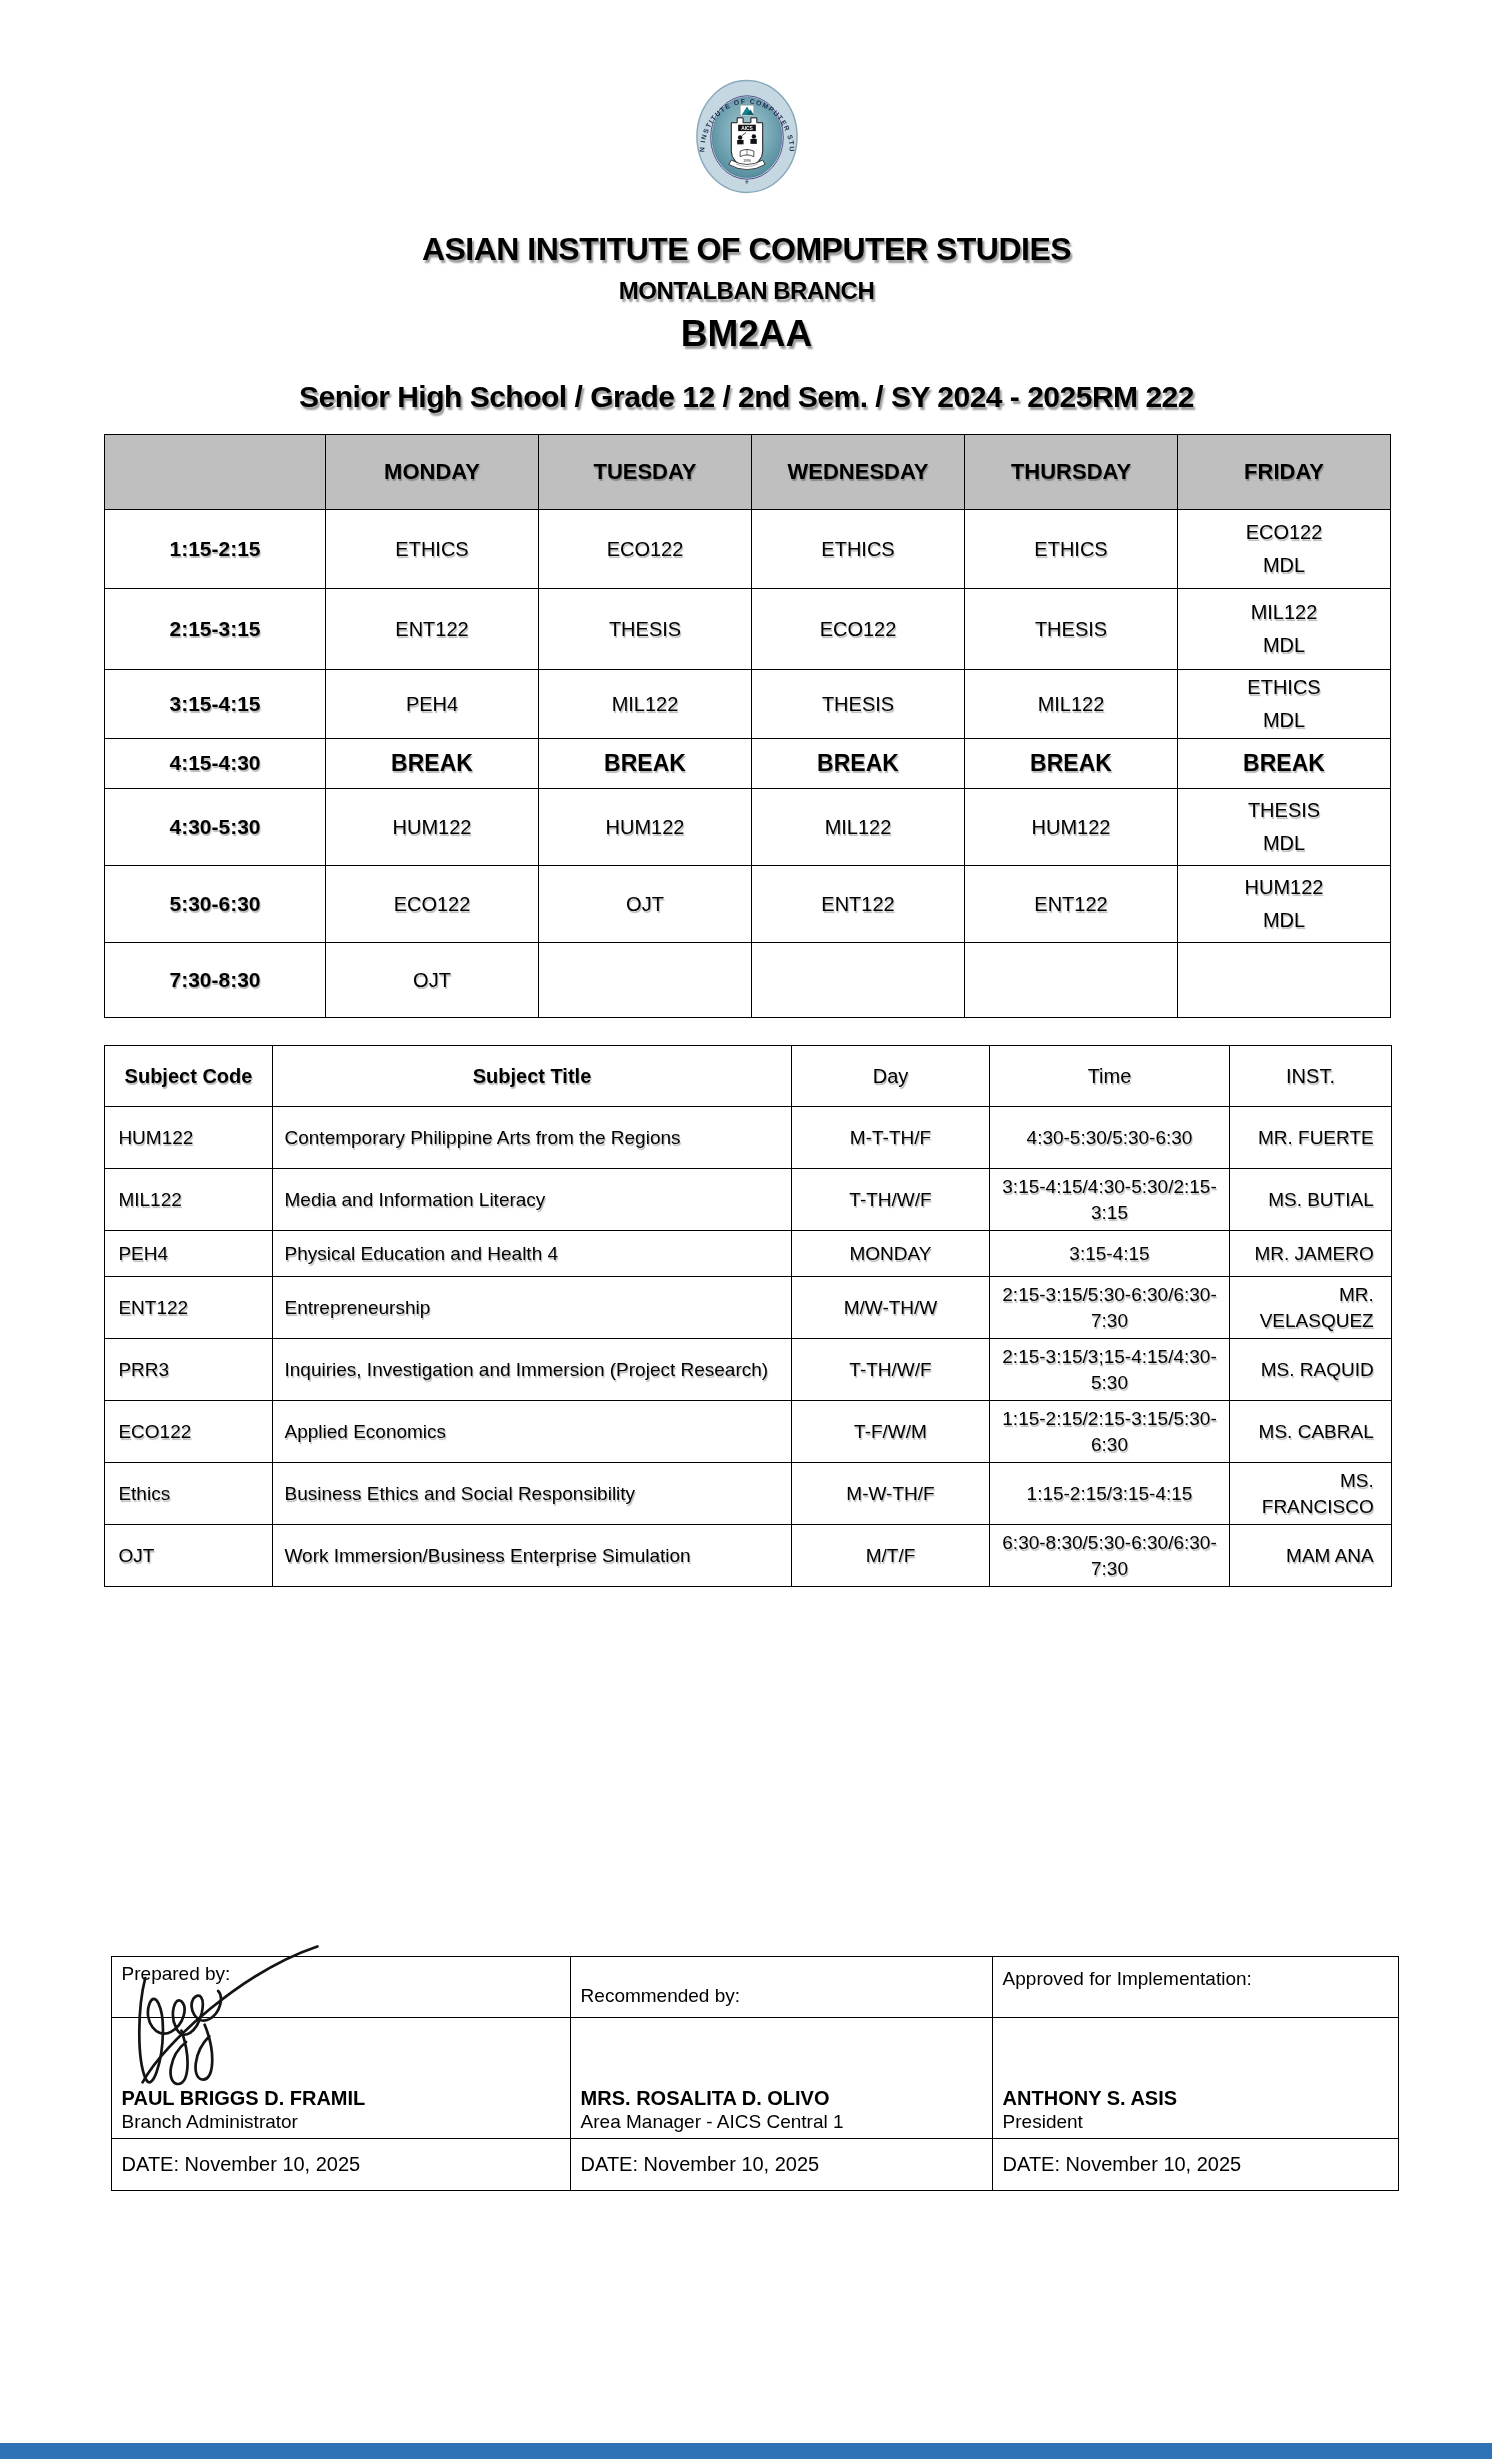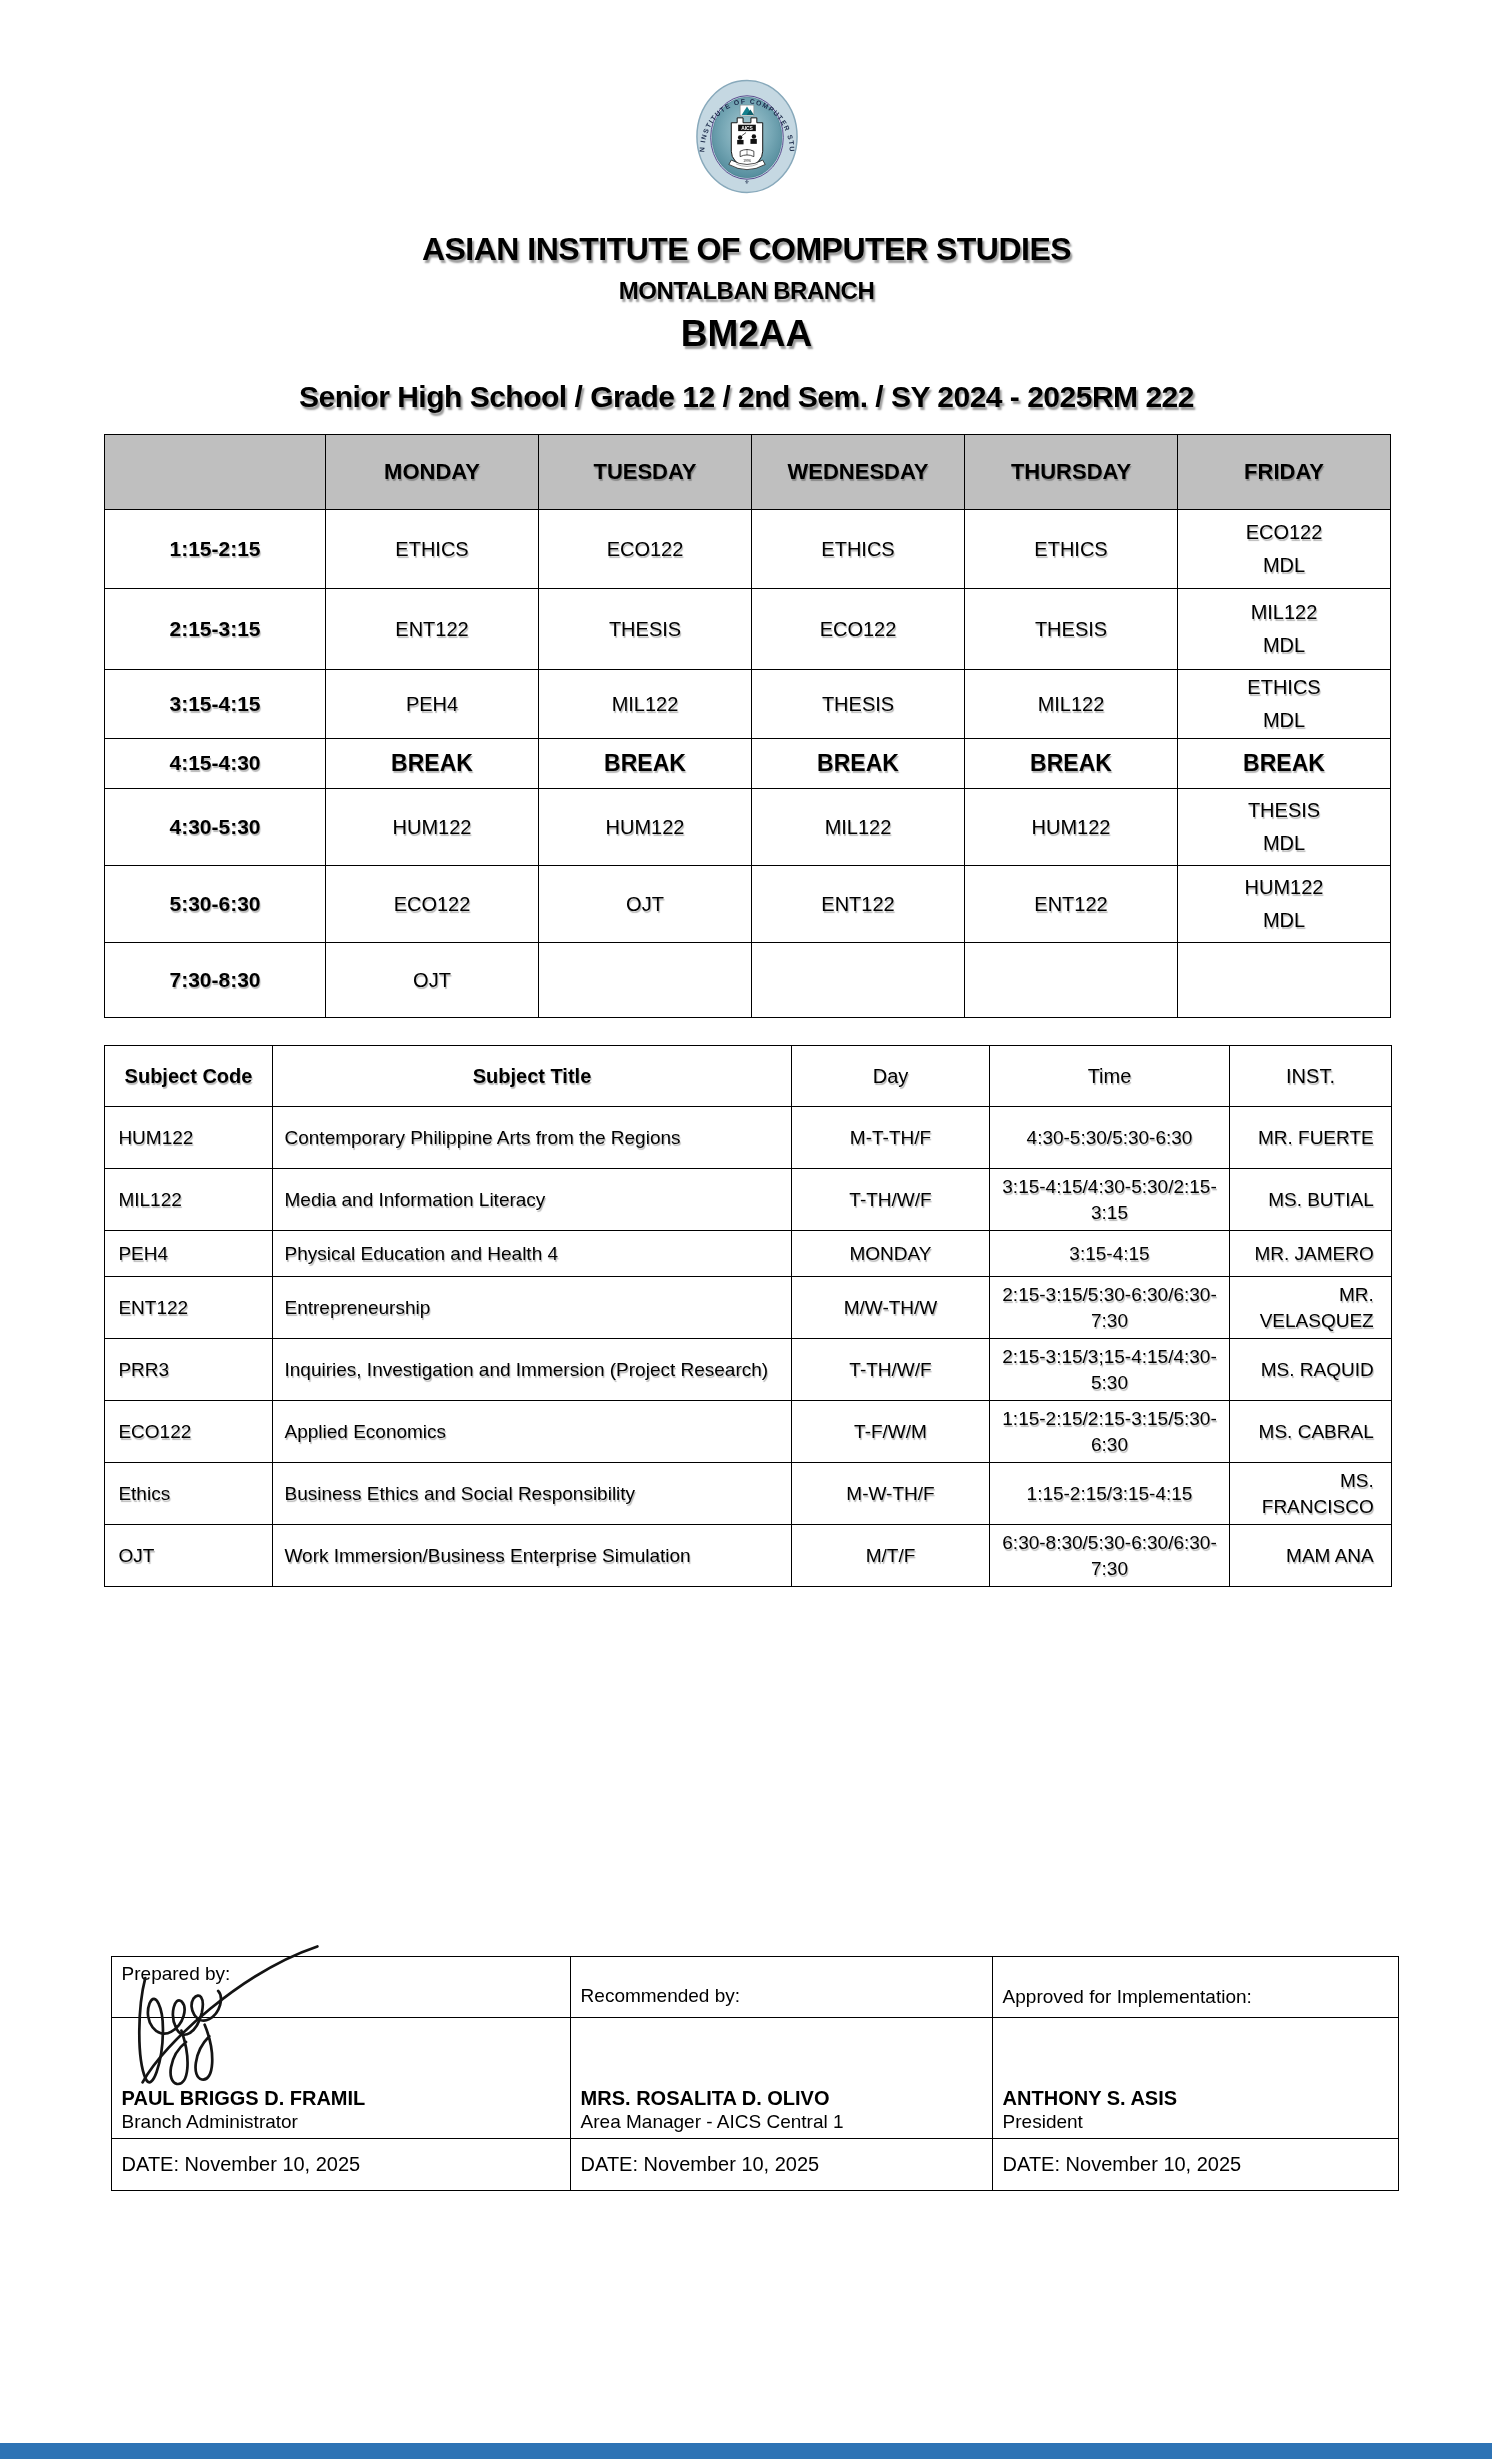--- a/index.html
+++ b/index.html
@@ -49,21 +49,21 @@
   #subjects td:nth-child(3),#subjects td:nth-child(4){text-align:center;padding:0 7.7px;}
   #subjects td:nth-child(5){text-align:right;padding:0 17.3px;}
 
   
   #signoff{position:absolute;left:111px;top:1956px;width:1287px;}
   #signoff td{border:1.9px solid #000;font-size:19px;vertical-align:top;padding:5.8px 9.6px;position:relative;overflow:visible;}
   #signoff tr:nth-child(1){height:61px;}
   #signoff tr:nth-child(2){height:121px;}
   #signoff tr:nth-child(3){height:52px;}
   #signoff td.label-low{padding-top:28px;}
-  #signoff td.label-mid{padding-top:29px;}
+  #signoff td.label-mid{padding-top:11px;}
   #signoff td.who{vertical-align:bottom;padding-bottom:3.8px;}
   #signoff .person-name{font-weight:bold;font-size:20px;line-height:1.2;}
   #signoff .person-title{font-size:19px;line-height:1.25;}
   #signoff td.date-cell{vertical-align:middle;font-size:20px;}
   .sig-svg{position:absolute;left:5.8px;bottom:50px;width:226px;height:144px;pointer-events:none;}
 
   
   .footer-bar{position:absolute;left:0;bottom:0;width:1493px;height:16.3px;background:#2e73b5;}
 </style>
 </head>

